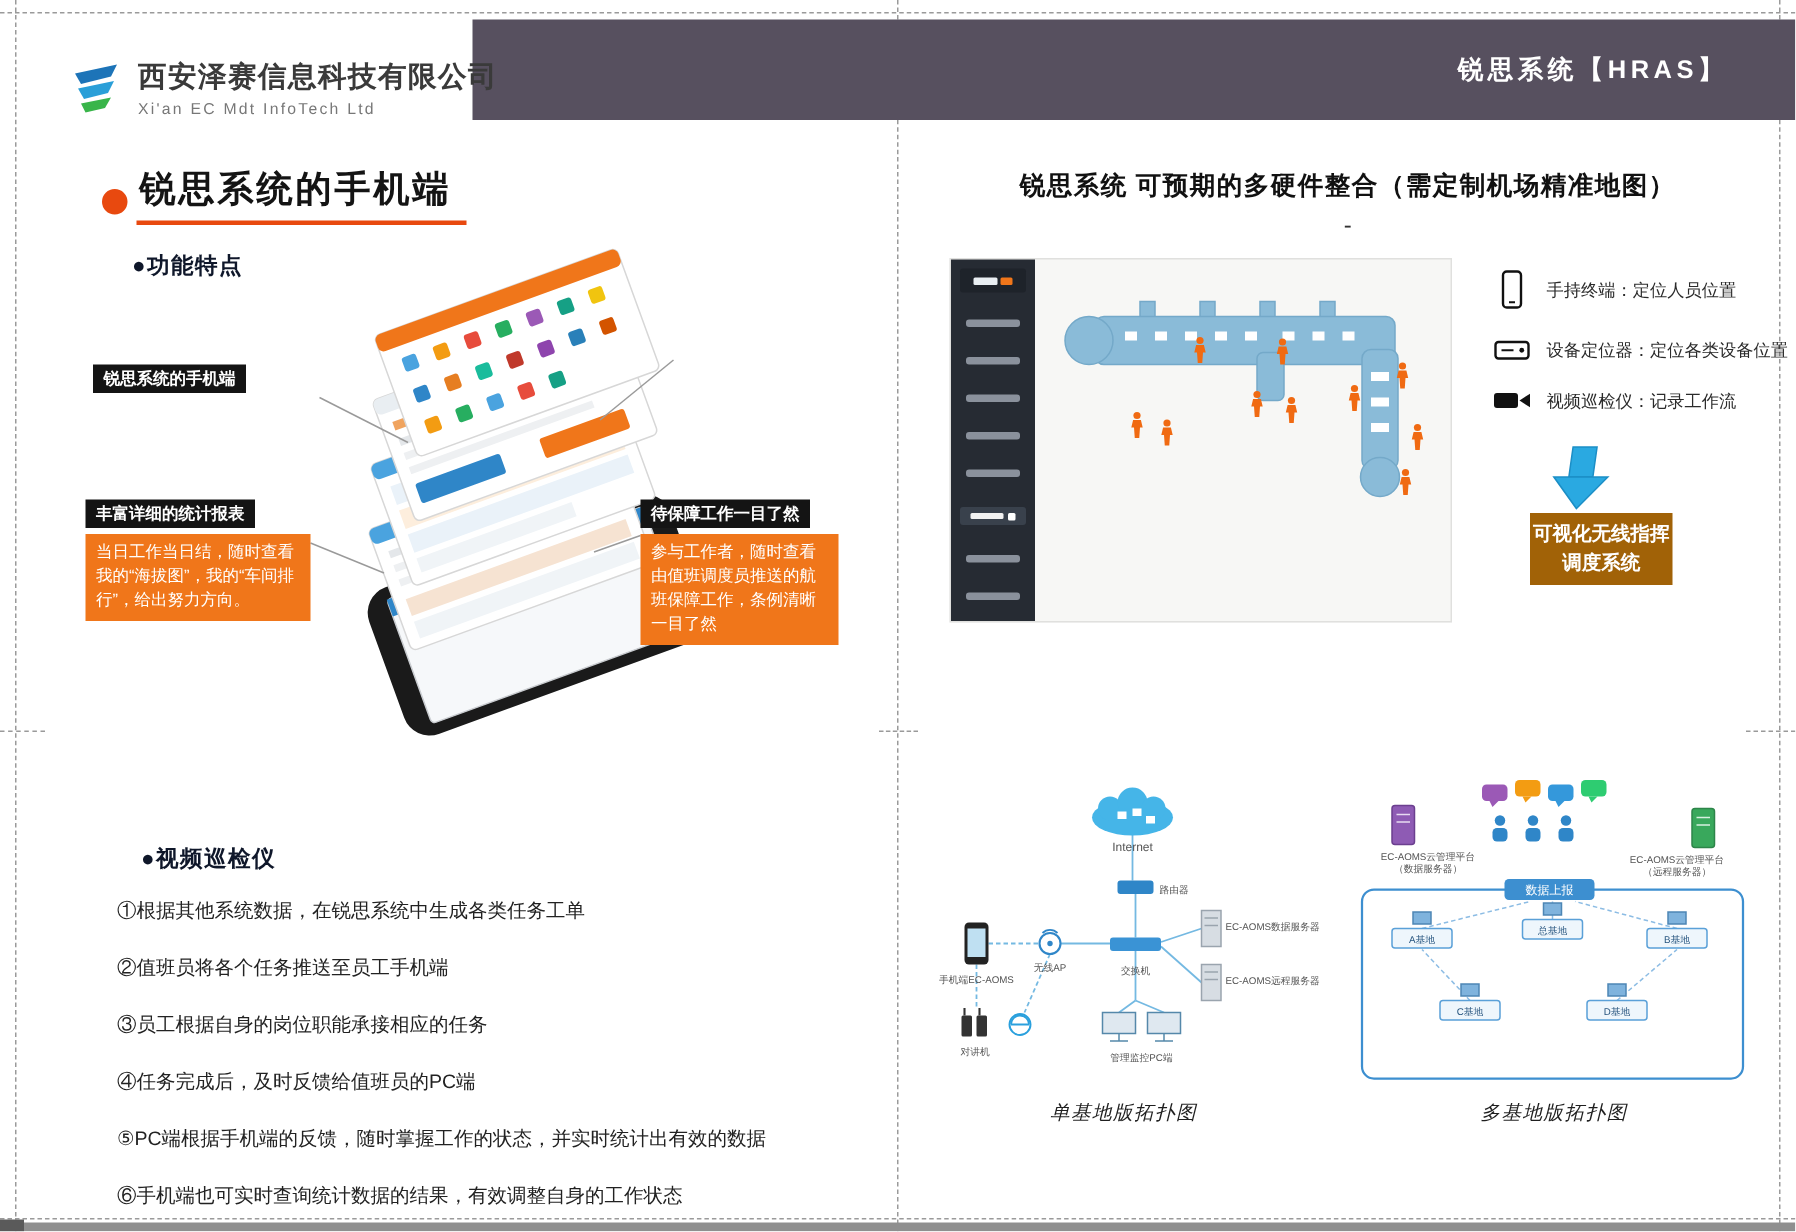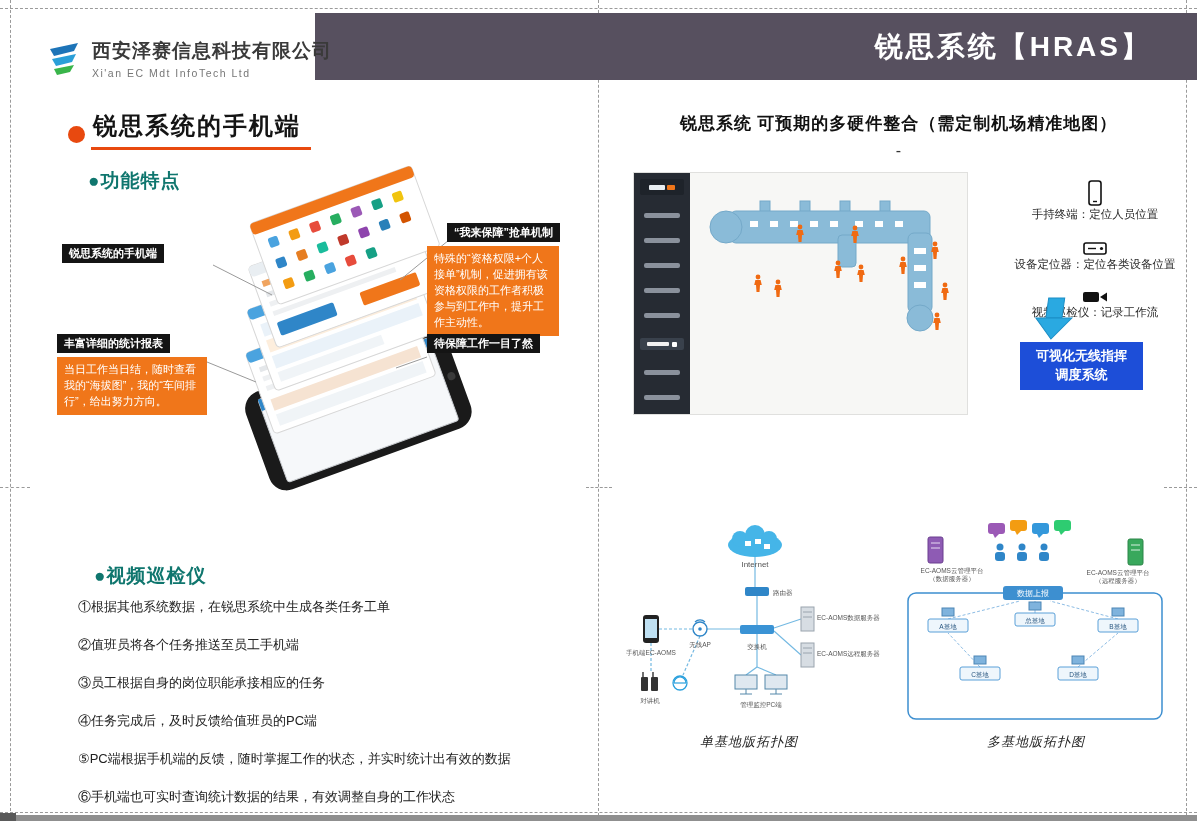--- a/index.html
+++ b/index.html
@@ -14,32 +14,32 @@
   .g-center{top:0;bottom:0;left:598px;border-left:1px dashed #9a9a9a;}
   .g-mid1{left:0;width:30px;top:487px;border-top:1px dashed #9a9a9a;}
   .g-mid2{left:586px;width:26px;top:487px;border-top:1px dashed #9a9a9a;}
   .g-mid3{left:1164px;width:33px;top:487px;border-top:1px dashed #9a9a9a;}
   .bottom-strip{position:absolute;left:0;right:0;top:815px;height:6px;background:#8f8f8f;}
   .bottom-strip-dark{position:absolute;left:0;top:813px;width:16px;height:8px;background:#5a5a5a;}
 
   
   .header-bar{position:absolute;left:315px;top:13px;right:0;height:67px;background:#57505f;
               display:flex;align-items:center;justify-content:flex-end;padding-right:45px;box-sizing:border-box;}
-  .header-title{color:#fff;font-size:28px;font-weight:bold;letter-spacing:3px;}
+  .header-title{color:#fff;font-size:17px;font-weight:bold;letter-spacing:3px;}
 
   .logo-area{position:absolute;left:44px;top:38px;display:flex;align-items:center;gap:8px;}
   .company-cn{font-size:19px;font-weight:bold;color:#3a3a3a;letter-spacing:1px;}
   .company-en{font-size:10.5px;color:#777;letter-spacing:1.5px;margin-top:3px;}
 
   
   .left-title-row{position:absolute;left:68px;top:110px;display:flex;align-items:flex-end;gap:6px;}
   .title-dot{width:17px;height:17px;border-radius:50%;background:#e8490f;margin-bottom:7px;}
   .left-title{font-size:24px;font-weight:bold;color:#141414;letter-spacing:2px;
               border-bottom:3px solid #e8490f;padding:0 10px 5px 2px;margin:0;}
-  .sec-heading{position:absolute;color:#0f766e;font-weight:bold;font-size:19px;letter-spacing:1px;}
+  .sec-heading{position:absolute;color:#0f172a;font-weight:bold;font-size:15px;letter-spacing:1px;}
   .h-features{left:88px;top:168px;}
   .h-process{left:94px;top:563px;}
 
   .phone-illu{position:absolute;left:182px;top:192px;overflow:visible;}
 
   .callout{position:absolute;}
   .callout-header{background:#141414;color:#fff;font-size:11px;font-weight:bold;
                   padding:2px 7px;display:inline-block;white-space:nowrap;}
   .callout-body{background:#f0761a;color:#fff;font-size:11px;line-height:1.45;
                 padding:5px 7px;margin-top:4px;}
@@ -72,26 +72,26 @@
   .sb-logo i{display:block;width:16px;height:5px;background:#e9eef2;border-radius:1px;}
   .sb-logo em{display:block;width:8px;height:5px;background:#f0761a;border-radius:1px;}
   .sb-row{width:36px;height:5px;background:#8a919c;border-radius:2px;margin:10px 0;}
   .sb-row.hl{width:44px;height:12px;background:#39414c;border-radius:2px;display:flex;
              align-items:center;justify-content:center;gap:3px;}
   .sb-row.hl i{display:block;width:22px;height:4px;background:#f2f2f2;border-radius:1px;}
   .sb-row.hl em{display:block;width:5px;height:5px;background:#fff;border-radius:1px;}
   .map-canvas{flex:1;}
 
   .legend{position:absolute;left:995px;top:180px;width:200px;}
-  .legend-item{display:flex;align-items:center;margin-bottom:17px;flex-direction:column;}
+  .legend-item{display:flex;align-items:center;gap:10px;margin-bottom:17px;}
   .legend-icon{width:26px;display:flex;justify-content:center;}
   .legend-label{font-size:11.5px;color:#2b2b2b;white-space:nowrap;}
 
   .flow-arrow{position:absolute;left:1022px;top:296px;}
-  .command-box{position:absolute;left:1020px;top:342px;width:123px;background:#1d4ed8;
+  .command-box{position:absolute;left:1020px;top:342px;width:95px;background:#a16207;
                color:#fff;text-align:center;font-size:13px;font-weight:bold;line-height:1.45;
                padding:5px 2px;box-sizing:border-box;}
 
   .topo{position:absolute;}
   .topo-single{left:605px;top:515px;}
   .topo-multi{left:900px;top:515px;}
   .topo-caption{position:absolute;top:733px;text-align:center;font-size:13px;color:#1f1f1f;letter-spacing:1px;font-style:italic;}
   .cap-single{left:608px;width:282px;}
   .cap-multi{left:900px;width:272px;}
 
@@ -210,26 +210,23 @@
     <line x1="427" y1="357" x2="396" y2="368" stroke="#9a9a9a" stroke-width="1"></line>
   </svg>
 
   <div class="callout c1">
     <div class="callout-header">锐思系统的手机端</div>
   </div>
   <div class="callout c2">
     <div class="callout-header">丰富详细的统计报表</div>
     <div class="callout-body">当日工作当日结，随时查看我的“海拔图”，我的“车间排行”，给出努力方向。</div>
   </div>
-  <div class="callout c3">
-    <div class="callout-header">“我来保障”抢单机制</div>
-    <div class="callout-body">特殊的“资格权限+个人接单”机制，促进拥有该资格权限的工作者积极参与到工作中，提升工作主动性。</div>
-  </div>
   <div class="callout c4">
     <div class="callout-header">待保障工作一目了然</div>
+    <div class="callout-body">参与工作者，随时查看由值班调度员推送的航班保障工作，条例清晰一目了然</div>
   </div>
 
 
   <div class="sec-heading h-process">●视频巡检仪</div>
 
   <div class="steps">
     <div class="step">①根据其他系统数据，在锐思系统中生成各类任务工单</div>
     <div class="step">②值班员将各个任务推送至员工手机端</div>
     <div class="step">③员工根据自身的岗位职能承接相应的任务</div>
     <div class="step">④任务完成后，及时反馈给值班员的PC端</div>

